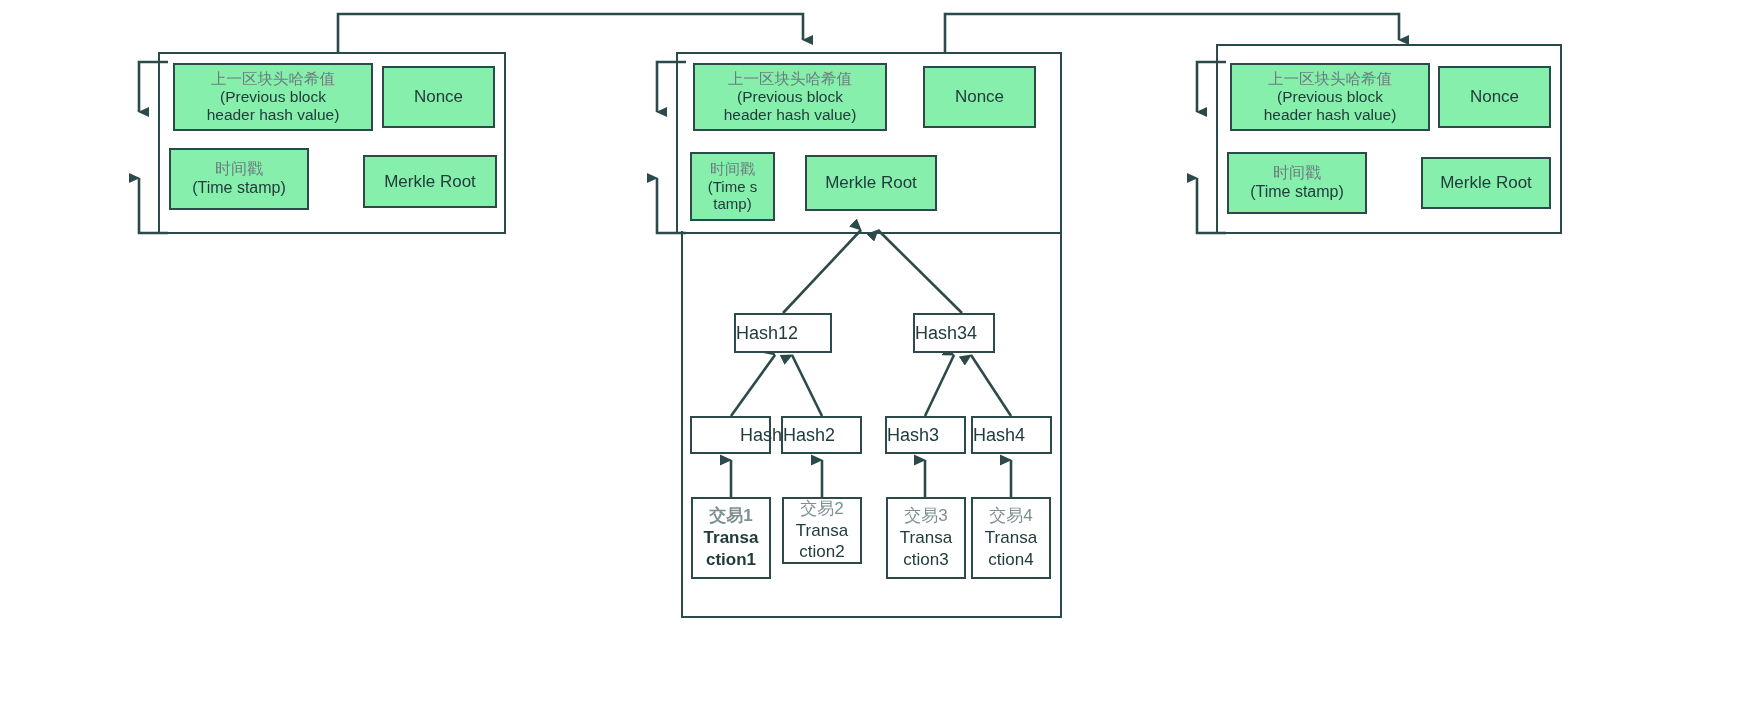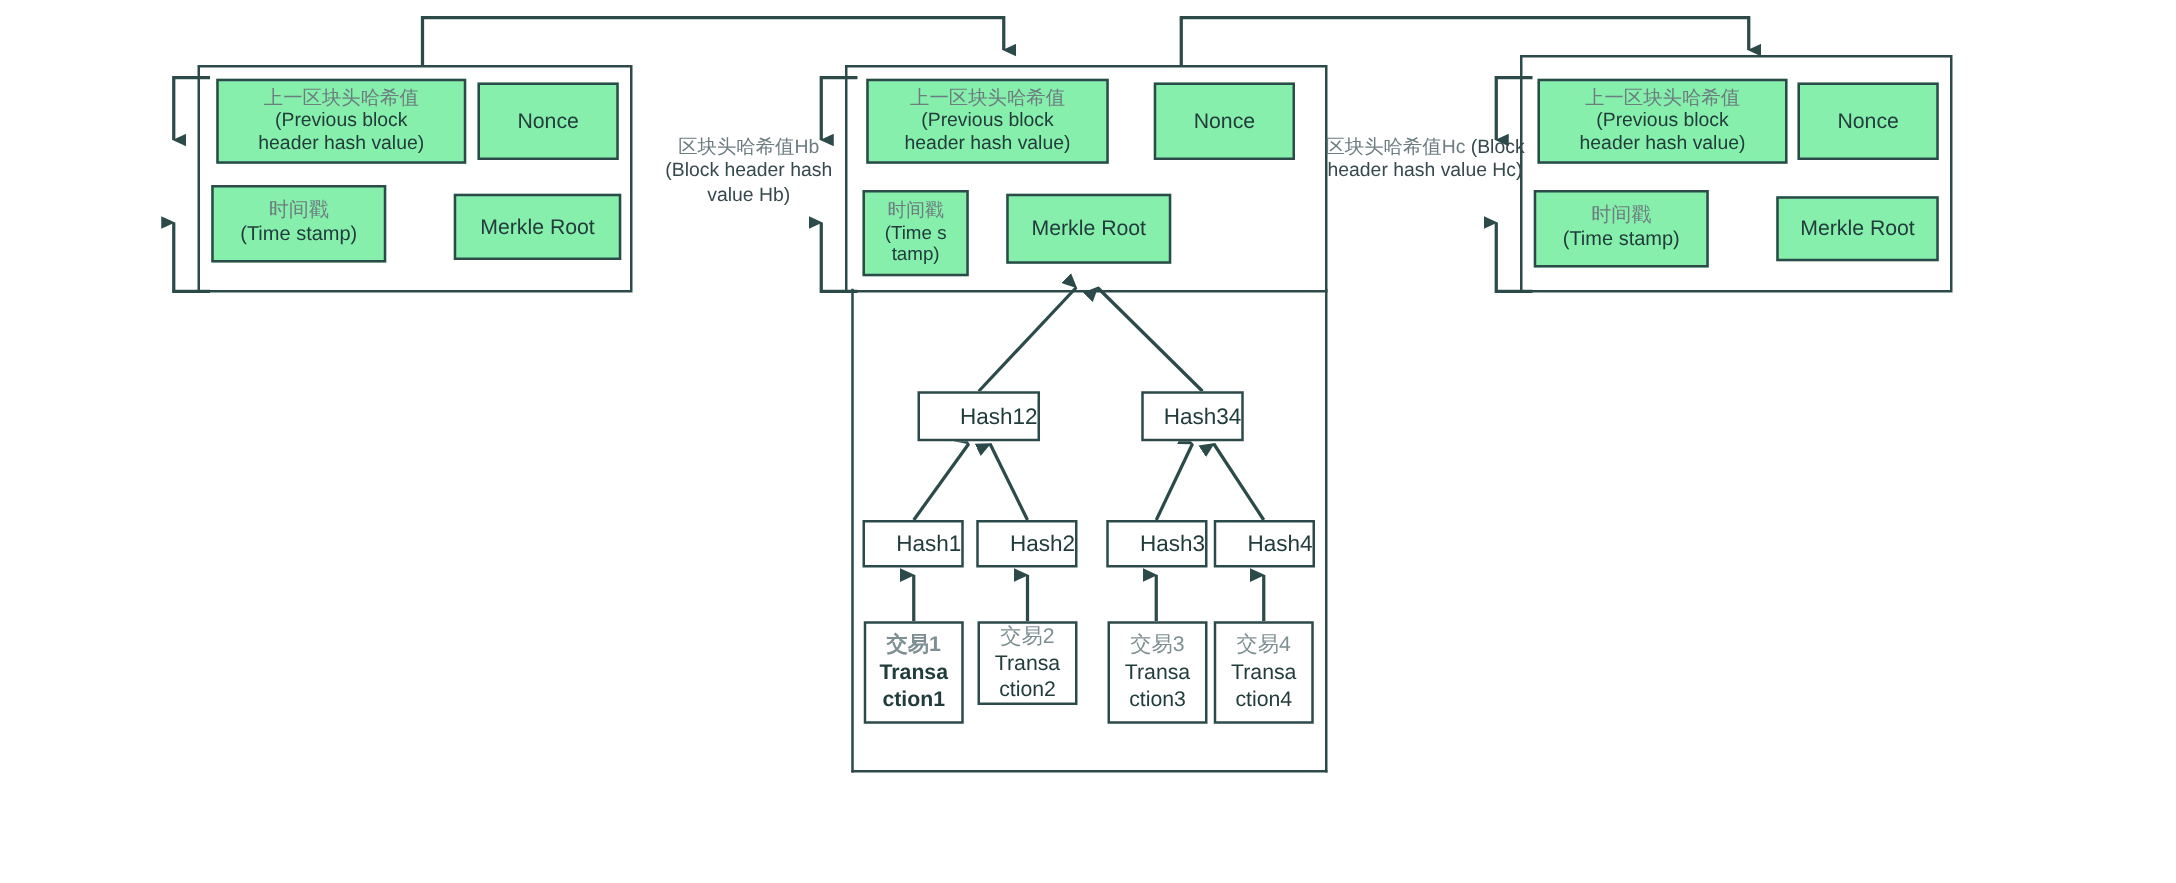--- a/index.html
+++ b/index.html
@@ -8,21 +8,21 @@
   svg.lines{position:absolute;left:0;top:0;width:1741px;height:706px;pointer-events:none;}
 
   .block-outer{position:absolute;border:2.5px solid #2d4a4a;background:transparent;box-sizing:border-box;}
   .cell{position:absolute;border:2.5px solid #2d4a4a;box-sizing:border-box;display:flex;align-items:center;
         justify-content:center;text-align:center;color:#223c3c;background:#86efac;line-height:1.16;}
   .cell span{display:block;}
   .cn{color:#6c7d80;}
   .side-label{position:absolute;text-align:center;color:#6c7d80;line-height:1.25;font-size:15.5px;}
   .side-label .en{color:#36494c;}
   .hashbox{position:absolute;border:2.5px solid #2d4a4a;box-sizing:border-box;display:flex;align-items:center;
-           justify-content:flex-end;color:#223c3c;font-size:18px;background:#fff;}
+           justify-content:flex-start;color:#223c3c;font-size:18px;background:#fff;}
   .txbox{position:absolute;border:2.5px solid #2d4a4a;box-sizing:border-box;display:flex;flex-direction:column;
          align-items:center;justify-content:center;color:#223c3c;font-size:17px;line-height:1.28;background:#fff;}
   .txbox .cn{color:#7d8f92;}
 </style>
 </head>
 <body>
 
 <div id="stage">
 
   <svg class="lines" viewBox="0 0 1741 706">
@@ -102,50 +102,40 @@
   <div class="cell" style="left:690px;top:152px;width:85px;height:69px;font-size:15px;">
     <div>
       <span class="cn">时间戳</span>
       <span>(Time s</span>
       <span>tamp)</span>
     </div>
   </div>
   <div class="cell" style="left:805px;top:155px;width:132px;height:56px;font-size:17px;">
     <span>Merkle Root</span>
   </div>
-  <div class="side-label" style="left:519px;top:108px;width:160px;">
-    <span class="cn">区块头哈希值Hb</span>
-    <span class="en">(Block header hash</span>
-    <span class="en">value Hb)</span>
-  </div>
 
   <div class="block-outer" style="left:1216px;top:44px;width:346px;height:190px;"></div>
   <div class="cell" style="left:1230px;top:63px;width:200px;height:68px;font-size:15.5px;">
     <div>
       <span class="cn">上一区块头哈希值</span>
       <span>(Previous block</span>
       <span>header hash value)</span>
     </div>
   </div>
   <div class="cell" style="left:1438px;top:66px;width:113px;height:62px;font-size:17px;">
     <span>Nonce</span>
   </div>
   <div class="cell" style="left:1227px;top:152px;width:140px;height:62px;font-size:16px;">
     <div>
       <span class="cn">时间戳</span>
       <span>(Time stamp)</span>
     </div>
   </div>
   <div class="cell" style="left:1421px;top:157px;width:130px;height:52px;font-size:17px;">
     <span>Merkle Root</span>
-  </div>
-  <div class="side-label" style="left:1060px;top:108px;width:160px;">
-    <span class="cn">区块头哈希值Hc</span>
-    <span class="en">(Block header hash</span>
-    <span class="en">value Hc)</span>
   </div>
 
   <div class="block-outer" style="left:681px;top:231px;width:381px;height:387px;border-top:none;"></div>
 
   <div class="hashbox" style="left:734px;top:313px;width:98px;height:40px;">
     <span>Hash12</span>
   </div>
   <div class="hashbox" style="left:913px;top:313px;width:82px;height:40px;">
     <span>Hash34</span>
   </div>

